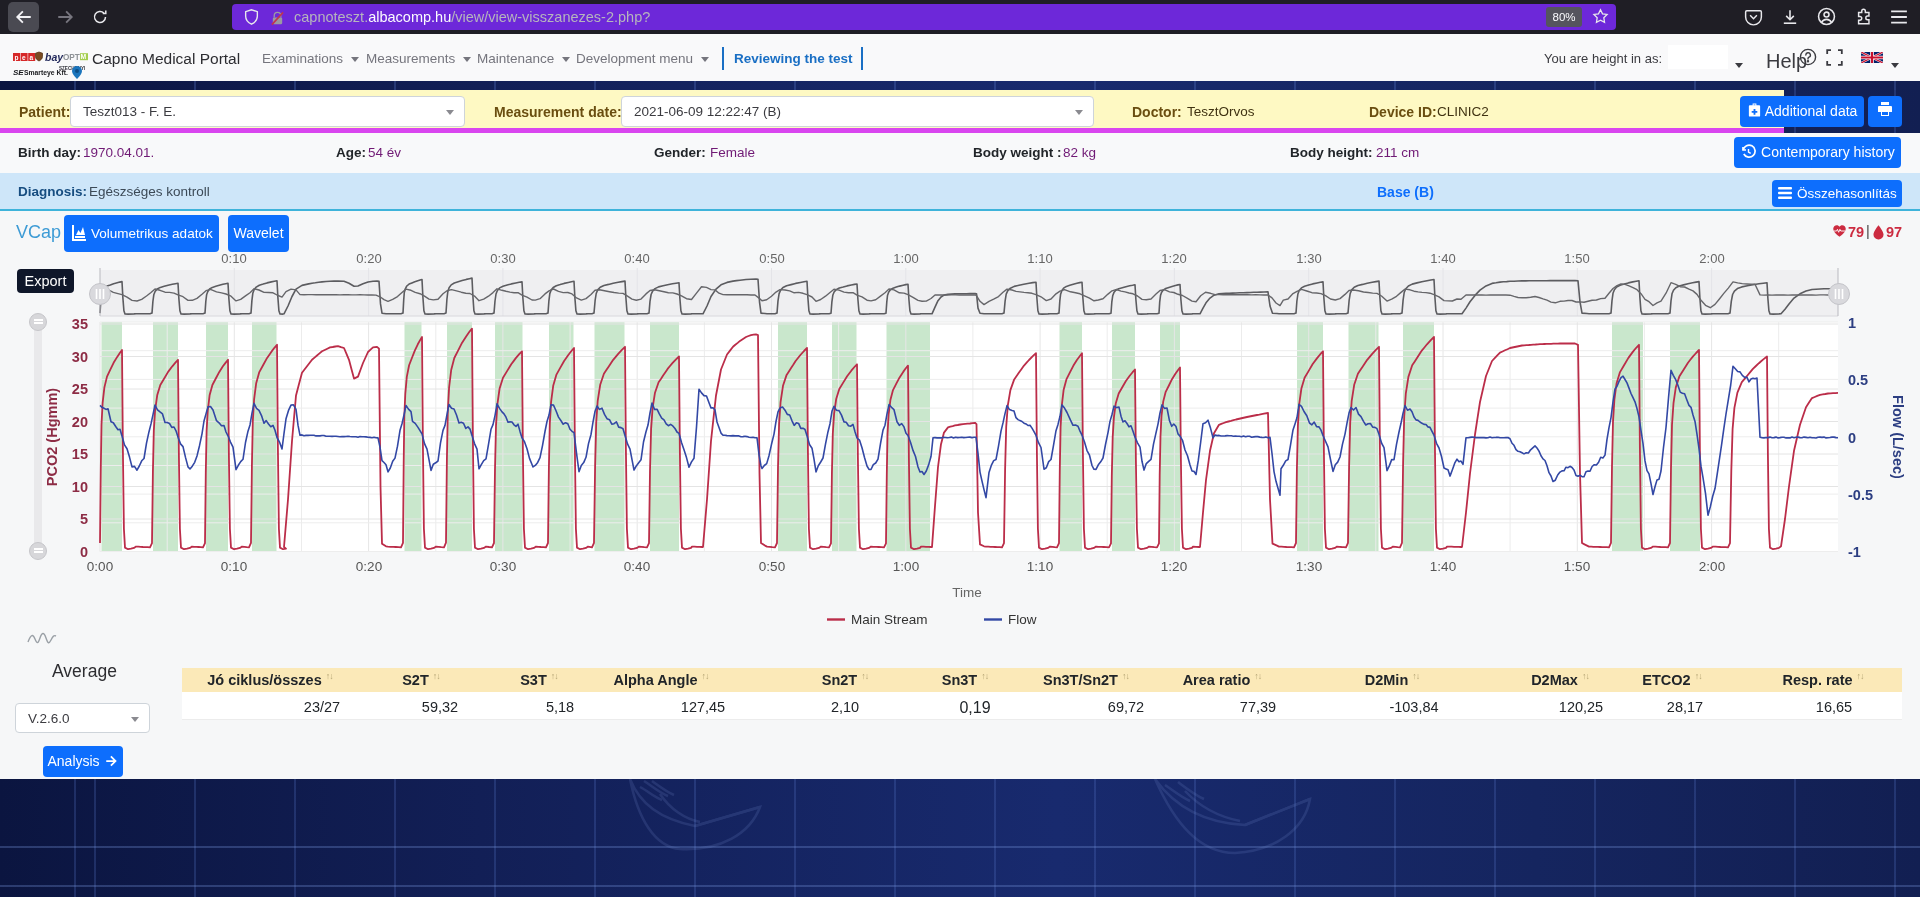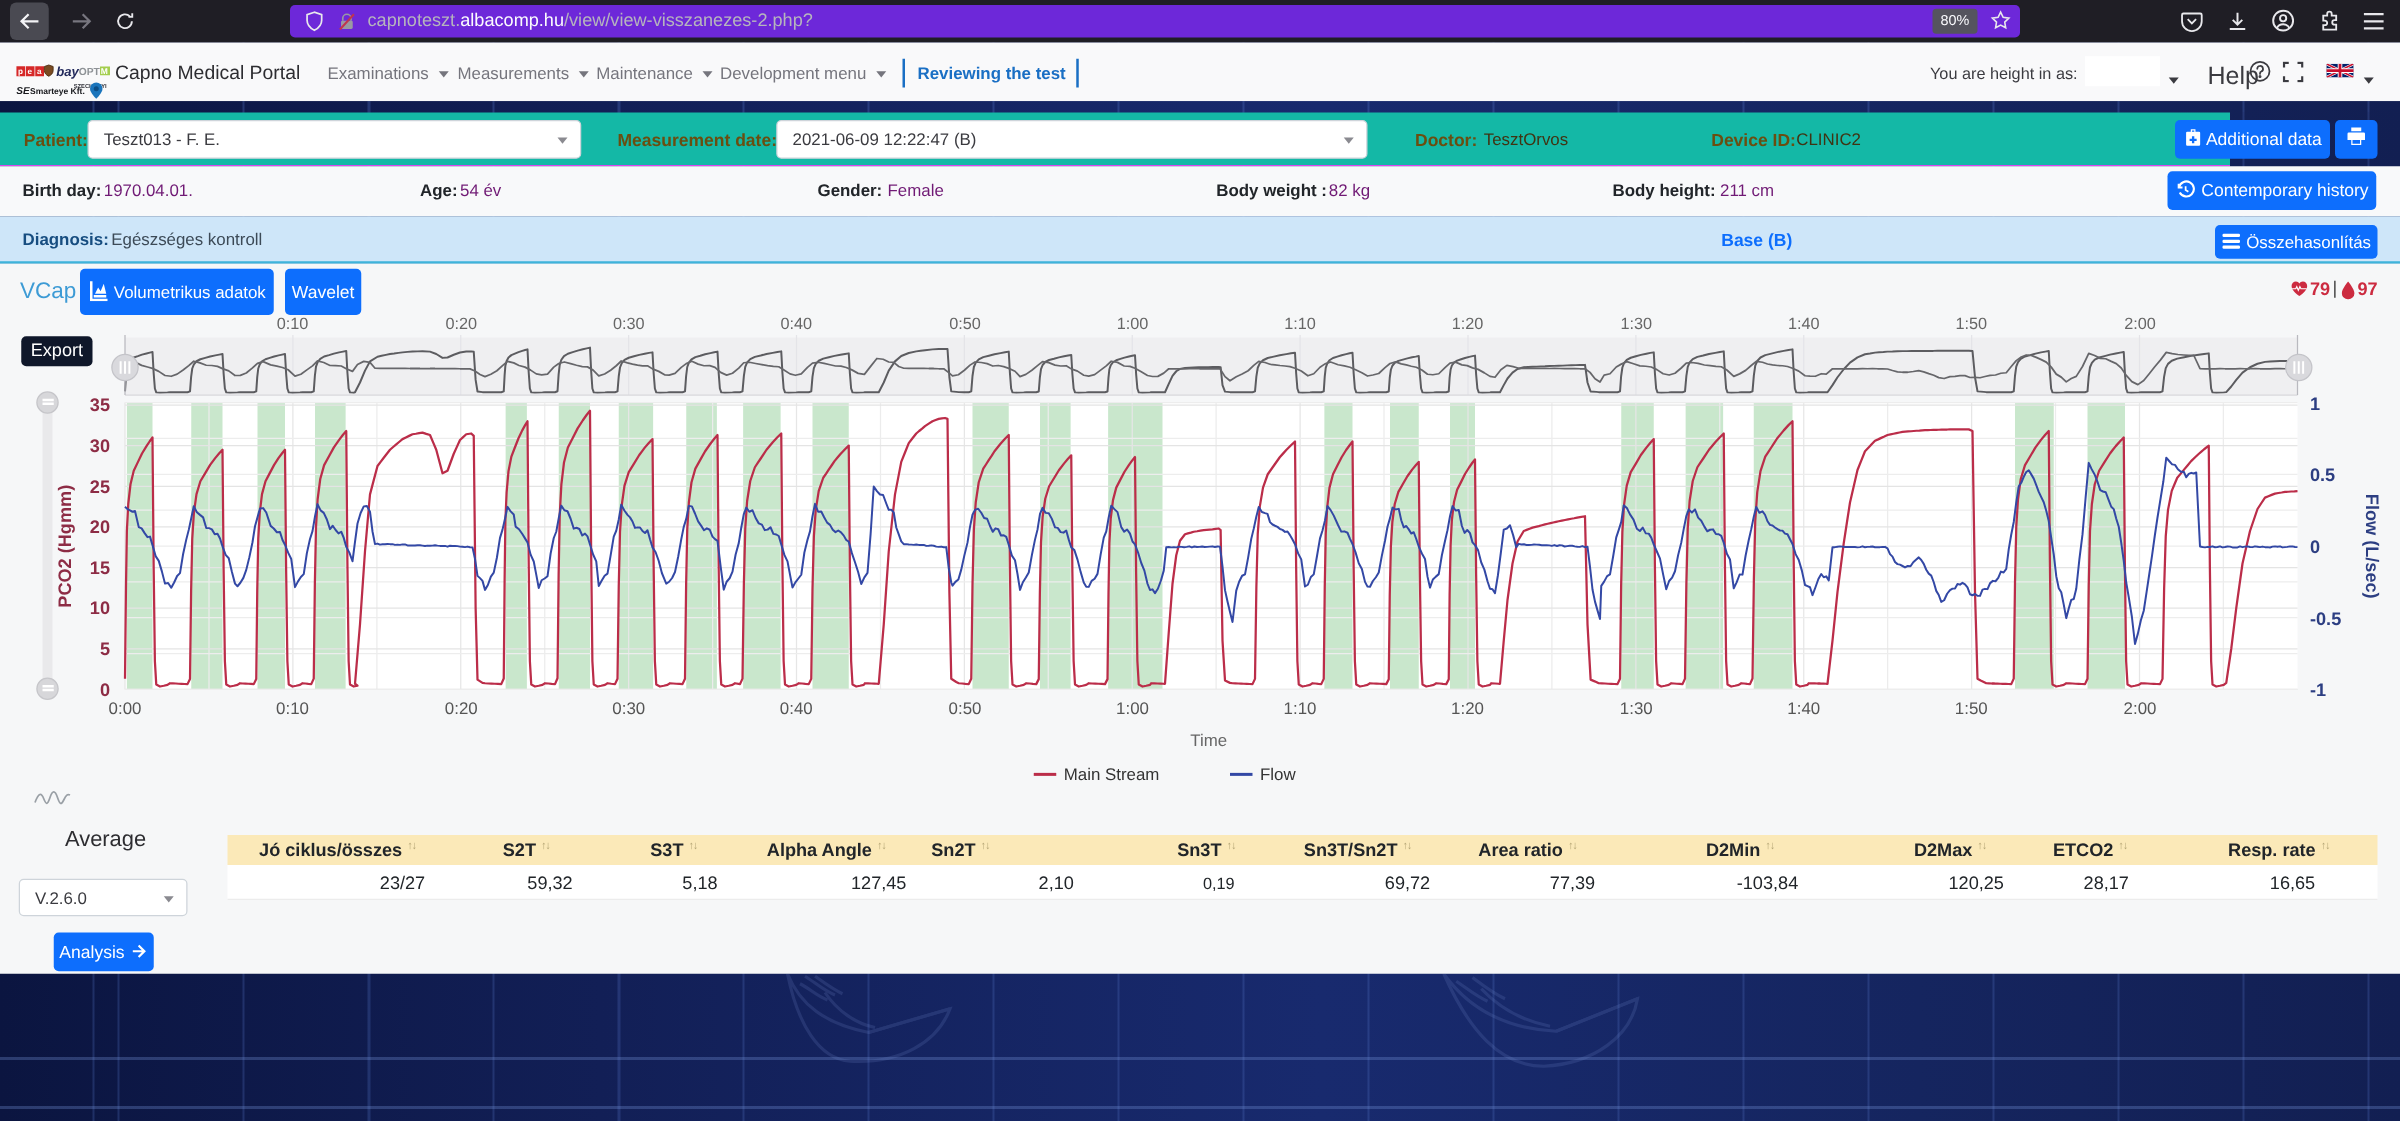--- a/index.html
+++ b/index.html
@@ -12,21 +12,21 @@
 
 #chrome{left:0;top:0;width:1920px;height:34px;background:#1f1e25}
 #backbox{left:8px;top:2px;width:31px;height:30px;background:#4a4a52;border-radius:5px}
 #urlbar{left:232px;top:4px;width:1384px;height:26px;background:#6d28d9;border-radius:4px;color:#b6b5bd;font-size:14.5px;line-height:26px}
 #zoombadge{left:1546px;top:7px;width:36px;height:20px;background:#55545e;border-radius:3px;color:#fbfbfe;font-size:11.5px;text-align:center;line-height:20px}
 
 #header{left:0;top:34px;width:1920px;height:47px;background:#f9f9fa}
 .nav{color:#75757d;font-size:13.5px;top:17px}
 .sep{top:13px;width:2px;height:23px;background:#1a6fc4}
 
-#rowy{left:0;top:90px;width:1784px;height:43px;background:#14b8a6;border-bottom:1px solid #d946ef}
+#rowy{left:0;top:90px;width:1784px;height:43px;background:#fef9c3;border-bottom:5px solid #d946ef}
 #rowwhite{left:0;top:133px;width:1920px;height:40px;background:#f8f9fa}
 #rowblue{left:0;top:173px;width:1920px;height:38px;background:#cee6f9;border-bottom:2px solid #3eb3da}
 .lab{font-weight:bold;color:#212529;font-size:13.5px}
 .laby{font-weight:bold;color:#6a4e10;font-size:14px}
 .val{color:#701a75;font-size:13.5px}
 .sel{background:#fff;border:1px solid #ced4da;border-radius:4px;color:#3b3b40;font-size:13.5px;line-height:29px;padding-left:12px}
 .btn{background:#0d6efd;color:#fff;border-radius:4px;font-size:14px;text-align:center;white-space:nowrap}
 
 #content{left:0;top:211px;width:1920px;height:568px;background:#f6f7f8}
 .sort{display:inline-block;margin-left:4px;font-size:9px;color:#b5a676;letter-spacing:-1px;vertical-align:6px}
@@ -354,35 +354,35 @@
 <div class="abs" style="left:52px;top:661px;font-size:17.5px;color:#2d2d31">Average</div>
 <div class="abs sel" style="left:15px;top:703px;width:135px;height:30px">V.2.6.0<span style="position:absolute;right:10px;top:13px;border-left:4.5px solid transparent;border-right:4.5px solid transparent;border-top:5px solid #8a8a90"></span></div>
 <div class="abs btn" style="left:43px;top:746px;width:80px;height:31px;line-height:31px">Analysis <span style="vertical-align:-2px"><svg width="15" height="14" viewBox="0 0 16 16" fill="#fff">
         <path d="M8 2l6 6-6 6-1.4-1.4L10.2 9H2V7h8.2L6.6 3.4 8 2z"></path>
       </svg></span></div>
 <div class="abs" style="left:182px;top:668px;width:1720px;height:24px;background:#fbe9b8"></div>
 <div class="abs" style="left:170px;top:671px;width:200px;text-align:center;font-size:14.5px;font-weight:bold;color:#212529;white-space:nowrap">Jó ciklus/összes<span class="sort">↑↓</span></div>
 <div class="abs" style="left:321px;top:671px;width:200px;text-align:center;font-size:14.5px;font-weight:bold;color:#212529;white-space:nowrap">S2T<span class="sort">↑↓</span></div>
 <div class="abs" style="left:439px;top:671px;width:200px;text-align:center;font-size:14.5px;font-weight:bold;color:#212529;white-space:nowrap">S3T<span class="sort">↑↓</span></div>
 <div class="abs" style="left:561px;top:671px;width:200px;text-align:center;font-size:14.5px;font-weight:bold;color:#212529;white-space:nowrap">Alpha Angle<span class="sort">↑↓</span></div>
-<div class="abs" style="left:745px;top:671px;width:200px;font-size:14.5px;font-weight:bold;color:#212529;white-space:nowrap">Sn2T<span class="sort">↑↓</span></div>
+<div class="abs" style="left:745px;top:671px;width:200px;text-align:center;font-size:14.5px;font-weight:bold;color:#212529;white-space:nowrap">Sn2T<span class="sort">↑↓</span></div>
 <div class="abs" style="left:865px;top:671px;width:200px;text-align:center;font-size:14.5px;font-weight:bold;color:#212529;white-space:nowrap">Sn3T<span class="sort">↑↓</span></div>
 <div class="abs" style="left:986px;top:671px;width:200px;text-align:center;font-size:14.5px;font-weight:bold;color:#212529;white-space:nowrap">Sn3T/Sn2T<span class="sort">↑↓</span></div>
 <div class="abs" style="left:1122px;top:671px;width:200px;text-align:center;font-size:14.5px;font-weight:bold;color:#212529;white-space:nowrap">Area ratio<span class="sort">↑↓</span></div>
 <div class="abs" style="left:1292px;top:671px;width:200px;text-align:center;font-size:14.5px;font-weight:bold;color:#212529;white-space:nowrap">D2Min<span class="sort">↑↓</span></div>
 <div class="abs" style="left:1460px;top:671px;width:200px;text-align:center;font-size:14.5px;font-weight:bold;color:#212529;white-space:nowrap">D2Max<span class="sort">↑↓</span></div>
 <div class="abs" style="left:1572px;top:671px;width:200px;text-align:center;font-size:14.5px;font-weight:bold;color:#212529;white-space:nowrap">ETCO2<span class="sort">↑↓</span></div>
 <div class="abs" style="left:1723px;top:671px;width:200px;text-align:center;font-size:14.5px;font-weight:bold;color:#212529;white-space:nowrap">Resp. rate<span class="sort">↑↓</span></div>
 <div class="abs" style="left:182px;top:692px;width:1720px;height:28px;background:#fff;border-bottom:1px solid #ececec"></div>
 <div class="abs" style="left:252px;top:699px;width:140px;text-align:center;font-size:14.5px;color:#212529">23/27</div>
 <div class="abs" style="left:370px;top:699px;width:140px;text-align:center;font-size:14.5px;color:#212529">59,32</div>
 <div class="abs" style="left:490px;top:699px;width:140px;text-align:center;font-size:14.5px;color:#212529">5,18</div>
 <div class="abs" style="left:633px;top:699px;width:140px;text-align:center;font-size:14.5px;color:#212529">127,45</div>
 <div class="abs" style="left:775px;top:699px;width:140px;text-align:center;font-size:14.5px;color:#212529">2,10</div>
-<div class="abs" style="left:905px;top:699px;width:140px;text-align:center;font-size:13px;color:#212529">0,19</div>
+<div class="abs" style="left:905px;top:699px;width:140px;text-align:center;font-size:16px;color:#212529">0,19</div>
 <div class="abs" style="left:1056px;top:699px;width:140px;text-align:center;font-size:14.5px;color:#212529">69,72</div>
 <div class="abs" style="left:1188px;top:699px;width:140px;text-align:center;font-size:14.5px;color:#212529">77,39</div>
 <div class="abs" style="left:1344px;top:699px;width:140px;text-align:center;font-size:14.5px;color:#212529">-103,84</div>
 <div class="abs" style="left:1511px;top:699px;width:140px;text-align:center;font-size:14.5px;color:#212529">120,25</div>
 <div class="abs" style="left:1615px;top:699px;width:140px;text-align:center;font-size:14.5px;color:#212529">28,17</div>
 <div class="abs" style="left:1764px;top:699px;width:140px;text-align:center;font-size:14.5px;color:#212529">16,65</div>
 <div class="abs" style="left:0;top:779px;width:1920px;height:118px;background-image:linear-gradient(180deg, transparent 0,transparent 67px, rgba(120,150,220,.30) 67px, rgba(120,150,220,.30) 69px, transparent 69px, transparent 106px, rgba(120,150,220,.30) 106px, rgba(120,150,220,.30) 108px, transparent 108px)"></div>
 <svg class="abs sketch" width="200" height="118" viewBox="0 0 200 118" style="left:600px;top:779px" fill="none" stroke="#7d96d8" stroke-width="2.5">
 <path d="M30 0 C40 25 60 40 95 47 L160 28 C150 55 120 72 80 70 C55 68 38 40 30 0z"></path>
 <path d="M95 47 L160 28 M60 15 C70 30 85 40 100 43"></path>

